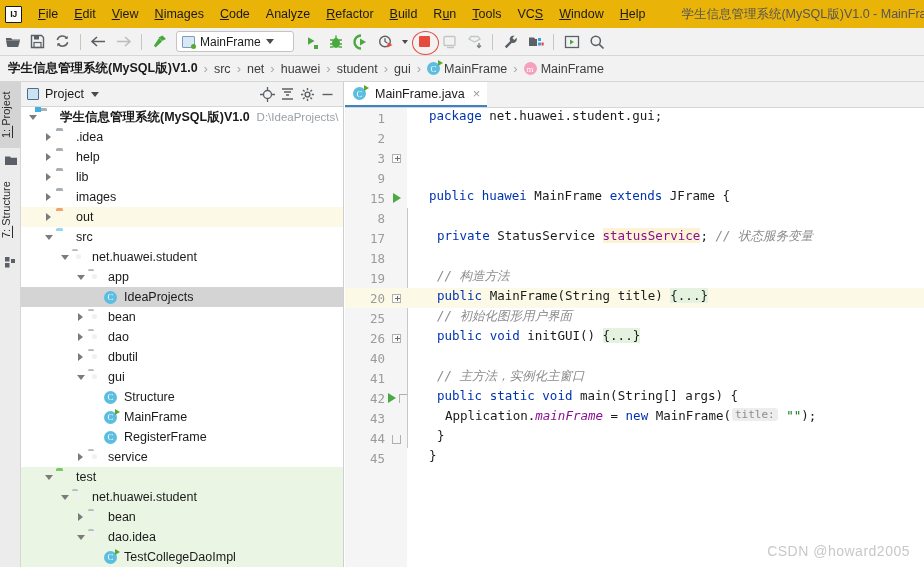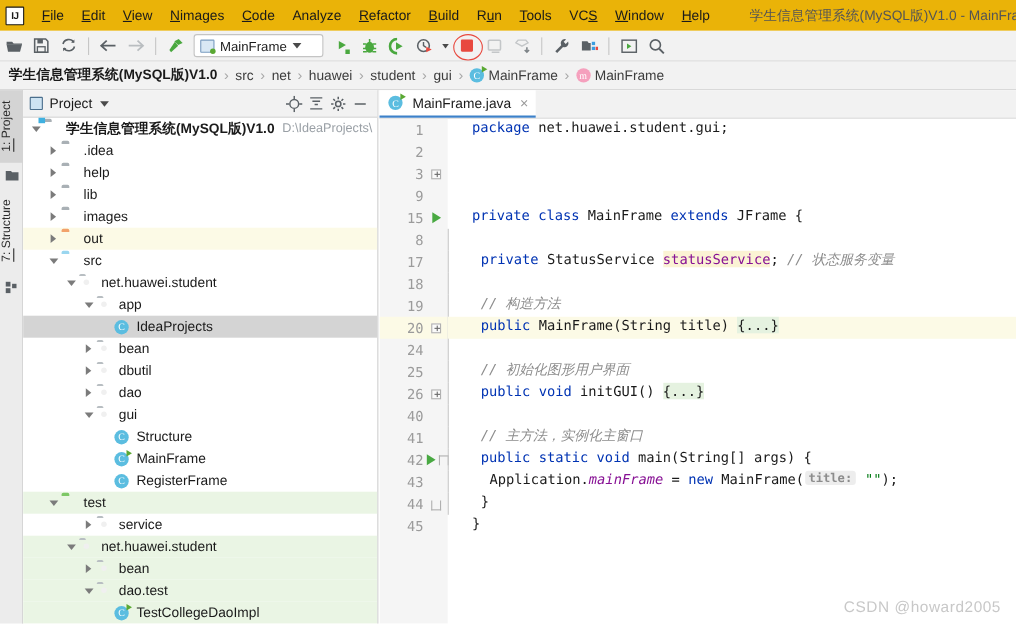--- a/index.html
+++ b/index.html
@@ -279,21 +279,21 @@
   }
   .kw { color: #0033b3; }
   .pl { color: #1a1a1a; }
   .cmt { color: #8c8c8c; font-style: italic; }
   .fldtxt { color: #6b8f6b; background: #e5f2e0; }
   .fldc { color: #1a1a1a; background: #e5f2e0; }
   .fieldhl { color: #871094; background: #fbf3d4; }
   .fieldst { color: #871094; font-style: italic; }
   .hint {
     color: #8c8c8c; background: #ededed; border-radius: 3px;
-    padding: 0px 3px; font-size: 11px; margin: 0 1px; font-weight: bold;
+    padding: 0px 3px; font-size: 11px; margin: 0 1px;
   }
   .str { color: #067d17; }
 
   .watermark {
     position: absolute; right: 14px; bottom: 8px;
     font-size: 14px; color: #c8c8c8; letter-spacing: 0.5px;
   }
 </style>
 </head>
 <body>
@@ -612,29 +612,29 @@
           </span>
           <span class="fico"><span class="pkg"></span></span>
           <span class="tlabel">bean</span>
         </div>
         <div class="trow">
           <span style="display:inline-block;width:53px;flex:none"></span>
           <span class="arrow">
             <span class="tri-r"></span>
           </span>
           <span class="fico"><span class="pkg"></span></span>
+          <span class="tlabel">dao</span>
+        </div>
+        <div class="trow">
+          <span style="display:inline-block;width:53px;flex:none"></span>
+          <span class="arrow">
+            <span class="tri-r"></span>
+          </span>
+          <span class="fico"><span class="pkg"></span></span>
           <span class="tlabel">dbutil</span>
-        </div>
-        <div class="trow">
-          <span style="display:inline-block;width:53px;flex:none"></span>
-          <span class="arrow">
-            <span class="tri-r"></span>
-          </span>
-          <span class="fico"><span class="pkg"></span></span>
-          <span class="tlabel">dao</span>
         </div>
         <div class="trow">
           <span style="display:inline-block;width:53px;flex:none"></span>
           <span class="arrow">
             <span class="tri-d"></span>
           </span>
           <span class="fico"><span class="pkg"></span></span>
           <span class="tlabel">gui</span>
         </div>
         <div class="trow">
@@ -654,36 +654,36 @@
           <span class="tlabel">MainFrame</span>
         </div>
         <div class="trow">
           <span style="display:inline-block;width:69px;flex:none"></span>
           <span class="arrow"></span>
           <span class="fico">
             <span class="clsico">C</span>
           </span>
           <span class="tlabel">RegisterFrame</span>
         </div>
+        <div class="trow">
+          <span style="display:inline-block;width:53px;flex:none"></span>
+          <span class="arrow">
+            <span class="tri-r"></span>
+          </span>
+          <span class="fico"><span class="pkg"></span></span>
+          <span class="tlabel">service</span>
+        </div>
         <div class="trow grn">
           <span style="display:inline-block;width:21px;flex:none"></span>
           <span class="arrow">
             <span class="tri-d"></span>
           </span>
           <span class="fico"><span class="fld green"></span></span>
           <span class="tlabel">test</span>
         </div>
-        <div class="trow">
-          <span style="display:inline-block;width:53px;flex:none"></span>
-          <span class="arrow">
-            <span class="tri-r"></span>
-          </span>
-          <span class="fico"><span class="pkg"></span></span>
-          <span class="tlabel">service</span>
-        </div>
         <div class="trow grn">
           <span style="display:inline-block;width:37px;flex:none"></span>
           <span class="arrow">
             <span class="tri-d"></span>
           </span>
           <span class="fico"><span class="pkg"></span></span>
           <span class="tlabel">net.huawei.student</span>
         </div>
         <div class="trow grn">
           <span style="display:inline-block;width:53px;flex:none"></span>
@@ -692,21 +692,21 @@
           </span>
           <span class="fico"><span class="pkg"></span></span>
           <span class="tlabel">bean</span>
         </div>
         <div class="trow grn">
           <span style="display:inline-block;width:53px;flex:none"></span>
           <span class="arrow">
             <span class="tri-d"></span>
           </span>
           <span class="fico"><span class="pkg"></span></span>
-          <span class="tlabel">dao.test</span>
+          <span class="tlabel">dao.idea</span>
         </div>
         <div class="trow grn">
           <span style="display:inline-block;width:69px;flex:none"></span>
           <span class="arrow"></span>
           <span class="fico">
             <span class="clsico runnable">C</span>
           </span>
           <span class="tlabel">TestCollegeDaoImpl</span>
         </div>
       </div>
@@ -720,27 +720,26 @@
         <span class="etab-close">×</span>
       </div>
     </div>
     <div class="codearea">
       <div class="gutter"></div>
       <div class="codelines" id="codelines">
           <div class="cline"><span class="lnum-bg"></span><span class="lnum">1</span><span class="gmark"></span><span class="codecell"><span style="display:inline-block;width:19px"></span><span class="kw">package </span><span class="pl">net.huawei.student.gui;</span></span></div>
           <div class="cline"><span class="lnum-bg"></span><span class="lnum">2</span><span class="gmark"></span><span class="codecell"><span style="display:inline-block;width:19px"></span></span></div>
           <div class="cline"><span class="lnum-bg"></span><span class="lnum">3</span><span class="gmark"><span class="foldplus plus"></span></span></div>
           <div class="cline"><span class="lnum-bg"></span><span class="lnum">9</span><span class="gmark"></span><span class="codecell"><span style="display:inline-block;width:19px"></span></span></div>
-          <div class="cline"><span class="lnum-bg"></span><span class="lnum">15</span><span class="gmark"><span class="runarrow"></span></span><span class="codecell"><span style="display:inline-block;width:19px"></span><span class="kw">private class </span><span class="pl">MainFrame </span><span class="kw">extends </span><span class="pl">JFrame {</span></span></div>
+          <div class="cline"><span class="lnum-bg"></span><span class="lnum">15</span><span class="gmark"><span class="runarrow"></span></span><span class="codecell"><span style="display:inline-block;width:19px"></span><span class="kw">public huawei </span><span class="pl">MainFrame </span><span class="kw">extends </span><span class="pl">JFrame {</span></span></div>
           <div class="cline"><span class="lnum-bg"></span><span class="lnum">8</span><span class="gmark"></span><span class="foldline"></span><span class="codecell"><span style="display:inline-block;width:19px"></span></span></div>
           <div class="cline"><span class="lnum-bg"></span><span class="lnum">17</span><span class="gmark"></span><span class="foldline"></span><span class="codecell"><span style="display:inline-block;width:26.9872px"></span><span class="kw">private </span><span class="pl">StatusService </span><span class="fieldhl">statusService</span><span class="pl">; </span><span class="cmt">// 状态服务变量</span></span></div>
           <div class="cline"><span class="lnum-bg"></span><span class="lnum">18</span><span class="gmark"></span><span class="foldline"></span><span class="codecell"><span style="display:inline-block;width:19px"></span></span></div>
           <div class="cline"><span class="lnum-bg"></span><span class="lnum">19</span><span class="gmark"></span><span class="foldline"></span><span class="codecell"><span style="display:inline-block;width:26.9872px"></span><span class="cmt">// 构造方法</span></span></div>
           <div class="cline curline"><span class="lnum-bg"></span><span class="lnum">20</span><span class="gmark"><span class="foldplus plus"></span></span><span class="foldline"></span><span class="codecell"><span style="display:inline-block;width:26.9872px"></span><span class="kw">public </span><span class="pl">MainFrame(</span><span class="pl">String </span><span class="pl">title) </span><span class="fldc">{...}</span></span></div>
-          <div class="cline"><span class="lnum-bg"></span><span class="lnum">24</span><span class="gmark"></span><span class="foldline"></span><span class="codecell"><span style="display:inline-block;width:19px"></span></span></div>
           <div class="cline"><span class="lnum-bg"></span><span class="lnum">25</span><span class="gmark"></span><span class="foldline"></span><span class="codecell"><span style="display:inline-block;width:26.9872px"></span><span class="cmt">// 初始化图形用户界面</span></span></div>
           <div class="cline"><span class="lnum-bg"></span><span class="lnum">26</span><span class="gmark"><span class="foldplus plus"></span></span><span class="foldline"></span><span class="codecell"><span style="display:inline-block;width:26.9872px"></span><span class="kw">public void </span><span class="pl">initGUI() </span><span class="fldc">{...}</span></span></div>
           <div class="cline"><span class="lnum-bg"></span><span class="lnum">40</span><span class="gmark"></span><span class="foldline"></span><span class="codecell"><span style="display:inline-block;width:19px"></span></span></div>
           <div class="cline"><span class="lnum-bg"></span><span class="lnum">41</span><span class="gmark"></span><span class="foldline"></span><span class="codecell"><span style="display:inline-block;width:26.9872px"></span><span class="cmt">// 主方法，实例化主窗口</span></span></div>
           <div class="cline"><span class="lnum-bg"></span><span class="lnum">42</span><span class="gmark" style="left:41px;width:12px"><span class="runarrow"></span></span><span class="gmark" style="left:53px;width:11px"><span class="foldend" style="border-bottom:none;border-top:1px solid #b0b0b0;margin-top:0"></span></span><span class="foldline"></span><span class="codecell"><span style="display:inline-block;width:26.9872px"></span><span class="kw">public static void </span><span class="pl">main(</span><span class="pl">String[] args) {</span></span></div>
           <div class="cline"><span class="lnum-bg"></span><span class="lnum">43</span><span class="gmark"></span><span class="foldline"></span><span class="codecell"><span style="display:inline-block;width:34.9744px"></span><span class="pl">Application.</span><span class="fieldst">mainFrame</span><span class="pl"> = </span><span class="kw">new </span><span class="pl">MainFrame(</span><span class="hint">title:</span><span class="pl"> </span><span class="str">""</span><span class="pl">);</span></span></div>
           <div class="cline"><span class="lnum-bg"></span><span class="lnum">44</span><span class="gmark"><span class="foldend"></span></span><span class="foldline"></span><span class="codecell"><span style="display:inline-block;width:26.9872px"></span><span class="pl">}</span></span></div>
           <div class="cline"><span class="lnum-bg"></span><span class="lnum">45</span><span class="gmark"></span><span class="codecell"><span style="display:inline-block;width:19px"></span><span class="pl">}</span></span></div>
         </div>
       <div class="watermark">CSDN @howard2005</div>

